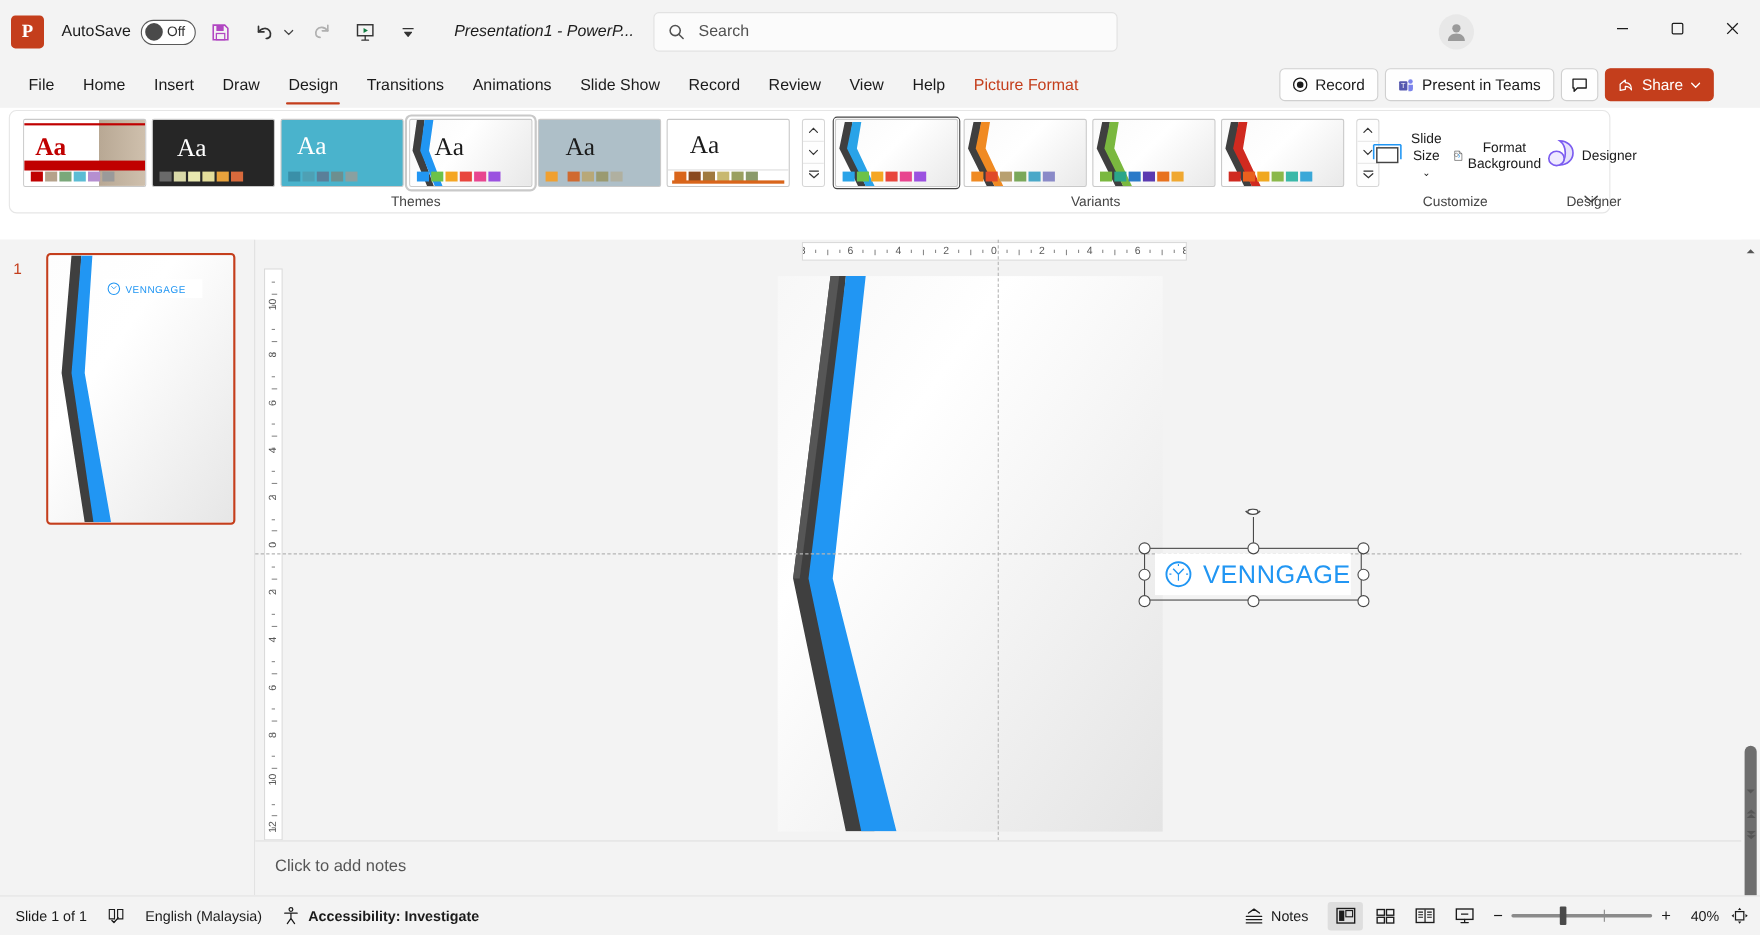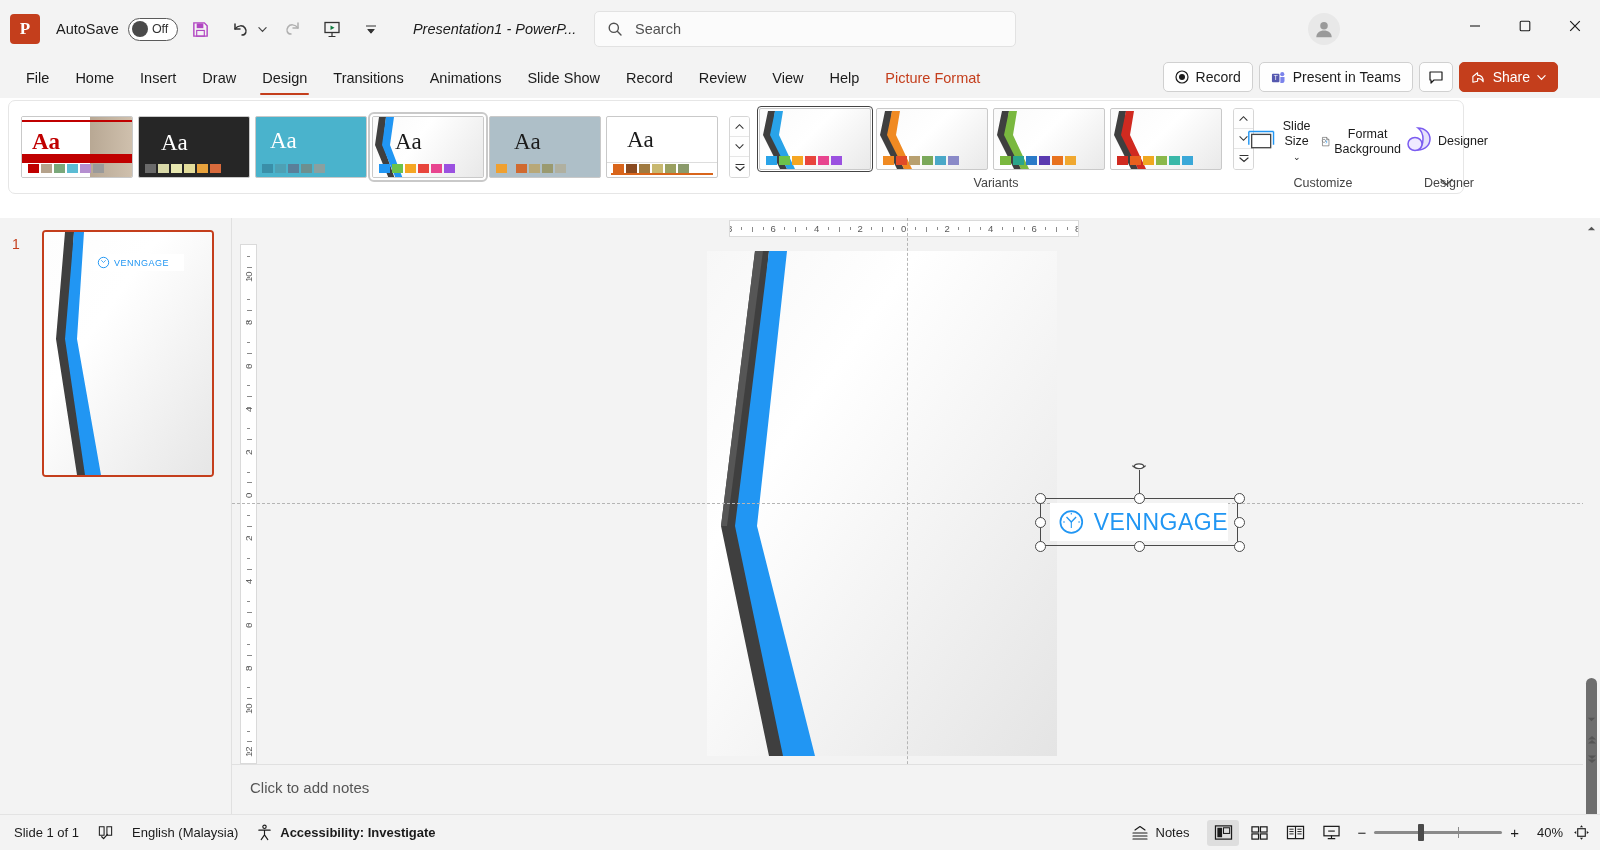--- a/index.html
+++ b/index.html
@@ -510,20 +510,21 @@
               </button>
               <button>
                 <svg width="10" height="9" viewBox="0 0 10 9">
                     <path d="M1 1.5h8" stroke="#333" stroke-width="1.2" stroke-linecap="round"></path>
                     <path d="M1 4l4 3.5L9 4" fill="none" stroke="#333" stroke-width="1.2" stroke-linecap="round"></path>
                   </svg>
               </button>
             </div>
           </div>
         </div>
+        <div class="grp-label">Themes</div>
       </div>
 
       <div class="grp-sep"></div>
 
       <div class="grp" style="width:498px">
         <div class="grp-body">
           <div class="gal">
             <div class="vthumb sel">
               <svg style="position:absolute;left:0;top:0" width="112" height="62" viewBox="0 0 112 62">
                 <path d="M8 2 L3 26 L20 60 L27 60 L12 26 L15 2 Z" fill="#3f3f3f"></path>

